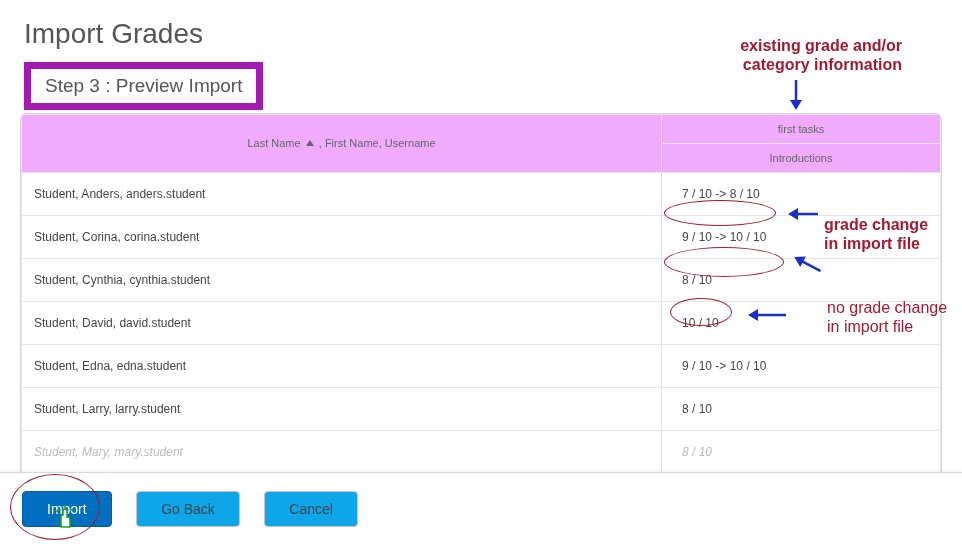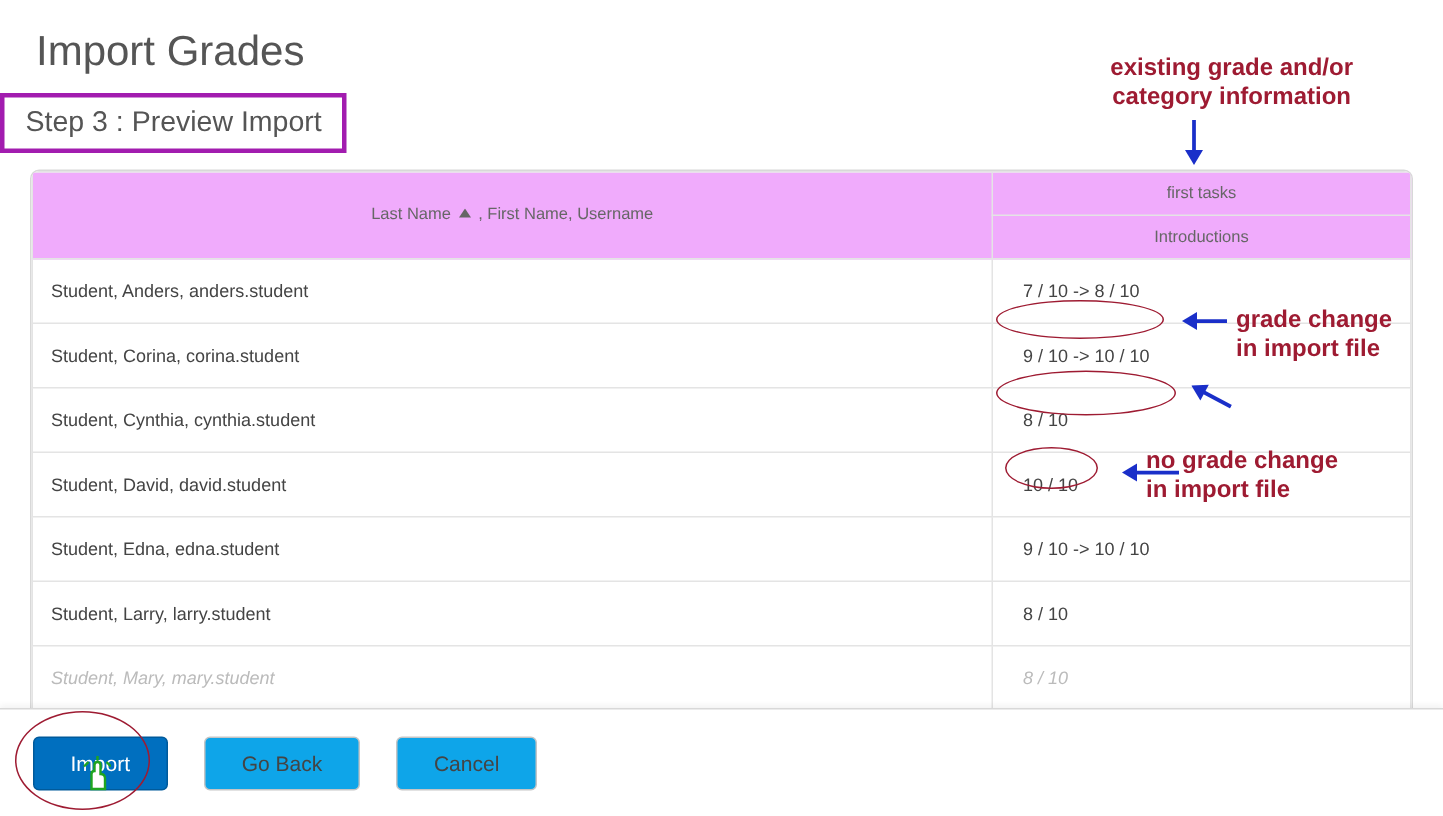--- a/index.html
+++ b/index.html
@@ -12,31 +12,32 @@
       overflow: hidden;
     }
     .page-title {
       font-size: 28px;
       font-weight: 400;
       color: #555;
       padding: 18px 0 8px 24px;
     }
     .step-box {
       display: inline-block;
+      margin-left: 24px;
       margin-top: 4px;
       padding: 6px 14px;
-      border: 3px solid #a21caf;
+      border: 7px solid #a21caf;
       color: #555;
       font-size: 19px;
     }
     .ann-top {
       position: absolute;
       top: 36px;
       right: 60px;
-      text-align: center;
+      text-align: right;
       color: #9e1b32;
       font-size: 16px;
       font-weight: 600;
       line-height: 1.2;
     }
     .ann-top-arrow {
       position: absolute;
       top: 80px;
       left: 788px;
       color: #1a2fc9;
@@ -130,30 +131,30 @@
       color: #1a2fc9;
       font-size: 22px;
       font-weight: bold;
       pointer-events: none;
     }
     .arrow1 { top: 202px; left: 788px; }
     .arrow2 { top: 252px; left: 792px; transform: rotate(28deg); }
     .arrow3 { top: 303px; left: 748px; }
     .ann-r1 {
       position: absolute;
-      top: 204px; left: 824px;
+      top: 215px; left: 824px;
       color: #9e1b32;
       font-size: 16px; font-weight: 600;
       line-height: 1.2;
     }
     .ann-r2 {
       position: absolute;
-      top: 298px; left: 764px;
+      top: 298px; left: 827px;
       color: #9e1b32;
-      font-size: 16px; font-weight: 700;
+      font-size: 16px; font-weight: 400;
       line-height: 1.2;
     }
   </style>
 </head>
 <body>
 
 
 
 <h1 class="page-title">Import Grades</h1>
 <div class="step-box">Step 3 : Preview Import</div>

